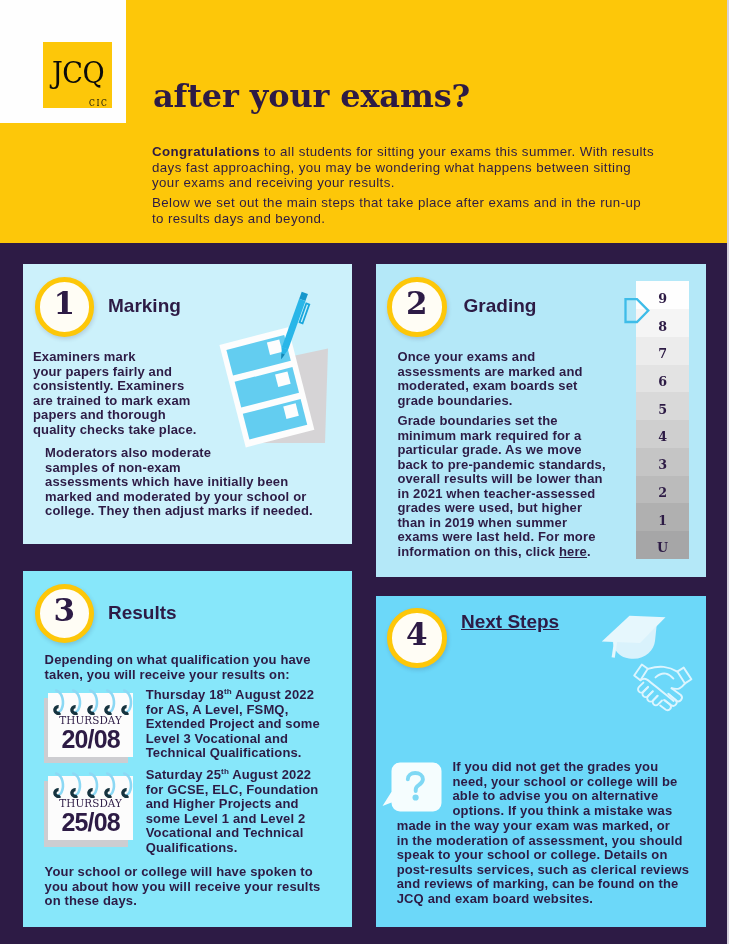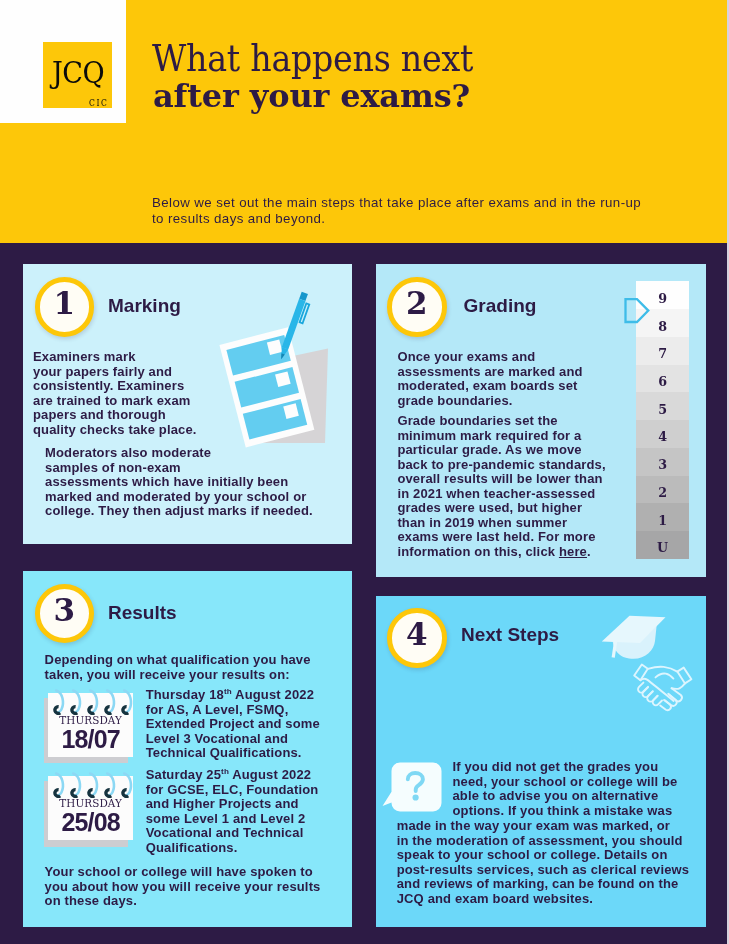--- a/index.html
+++ b/index.html
@@ -54,22 +54,22 @@
 <div class="page">
   <div class="edge-strip"></div>
 
   <div class="header">
     <div class="logo-box">
       <div class="logo-sq">
         <div class="logo-jcq">JCQ</div>
         <div class="logo-cic">CIC</div>
       </div>
     </div>
-    <div class="title1">What happens next</div>
     <div class="title2">after your exams?</div>
+    <div class="lead"><b>Congratulations</b><span> to all students for sitting your exams this summer. With results<br>days fast approaching, you may be wondering what happens between sitting<br>your exams and receiving your results.</span></div>
     <div class="lead2">Below we set out the main steps that take place after exams and in the run-up<br>to results days and beyond.</div>
   </div>
 
   <div class="card c1">
     <div class="badge" style="left:11.5px;top:12.9px;">
         <span>1</span>
       </div>
     <div class="ctitle" style="left:85px;top:31px;">Marking</div>
     <div class="bodytext" style="left:10px;top:86px;">Examiners mark<br>your papers fairly and<br>consistently. Examiners<br>are trained to mark exam<br>papers and thorough<br>quality checks take place.</div>
     <div class="bodytext" style="left:22px;top:182px;">Moderators also moderate<br>samples of non-exam<br>assessments which have initially been<br>marked and moderated by your school or<br>college. They then adjust marks if needed.</div>
@@ -135,21 +135,21 @@
           <path d="M24.2,-1.5 C30.7,0.5 32.7,11 29.4,17.5 C27.6,21 24.0,21.3 23.2,19.4" fill="none" stroke="#8cd8f4" stroke-width="2.6" stroke-linecap="round"></path>
           <path d="M26.6,14.6 a3.4,3.4 0 1 0 1.6,6.2" fill="none" stroke="#16333f" stroke-width="3.4" stroke-linecap="butt"></path>
           <path d="M41.2,-1.5 C47.7,0.5 49.7,11 46.4,17.5 C44.6,21 41.0,21.3 40.2,19.4" fill="none" stroke="#8cd8f4" stroke-width="2.6" stroke-linecap="round"></path>
           <path d="M43.6,14.6 a3.4,3.4 0 1 0 1.6,6.2" fill="none" stroke="#16333f" stroke-width="3.4" stroke-linecap="butt"></path>
           <path d="M58.2,-1.5 C64.7,0.5 66.7,11 63.4,17.5 C61.6,21 58.0,21.3 57.2,19.4" fill="none" stroke="#8cd8f4" stroke-width="2.6" stroke-linecap="round"></path>
           <path d="M60.6,14.6 a3.4,3.4 0 1 0 1.6,6.2" fill="none" stroke="#16333f" stroke-width="3.4" stroke-linecap="butt"></path>
           <path d="M75.2,-1.5 C81.7,0.5 83.7,11 80.4,17.5 C78.6,21 75.0,21.3 74.2,19.4" fill="none" stroke="#8cd8f4" stroke-width="2.6" stroke-linecap="round"></path>
           <path d="M77.6,14.6 a3.4,3.4 0 1 0 1.6,6.2" fill="none" stroke="#16333f" stroke-width="3.4" stroke-linecap="butt"></path>
         </svg>
       <div class="dayname">THURSDAY</div>
-      <div class="datenum">18/07</div>
+      <div class="datenum">20/08</div>
     </div>
     <div class="datetext" style="left:122.7px;top:117.5px;"><span>Thursday 18</span><sup>th</sup><span> August 2022<br>for AS, A Level, FSMQ,<br>Extended Project and some<br>Level 3 Vocational and<br>Technical Qualifications.</span></div>
 
     <div class="cal" style="left:20.9px;top:205.3px;">
       <div class="shadow"></div>
       <div class="paper"></div>
       <svg width="90" height="26" viewBox="0 0 90 26">
           <path d="M7.2,-1.5 C13.7,0.5 15.7,11 12.4,17.5 C10.6,21 7.0,21.3 6.2,19.4" fill="none" stroke="#8cd8f4" stroke-width="2.6" stroke-linecap="round"></path>
           <path d="M9.6,14.6 a3.4,3.4 0 1 0 1.6,6.2" fill="none" stroke="#16333f" stroke-width="3.4" stroke-linecap="butt"></path>
           <path d="M24.2,-1.5 C30.7,0.5 32.7,11 29.4,17.5 C27.6,21 24.0,21.3 23.2,19.4" fill="none" stroke="#8cd8f4" stroke-width="2.6" stroke-linecap="round"></path>
@@ -166,21 +166,21 @@
     </div>
     <div class="datetext" style="left:122.7px;top:197.5px;"><span>Saturday 25</span><sup>th</sup><span> August 2022<br>for GCSE, ELC, Foundation<br>and Higher Projects and<br>some Level 1 and Level 2<br>Vocational and Technical<br>Qualifications.</span></div>
 
     <div class="bodytext" style="left:21.6px;top:294.5px;">Your school or college will have spoken to<br>you about how you will receive your results<br>on these days.</div>
   </div>
 
   <div class="card c4">
     <div class="badge" style="left:11.5px;top:12.9px;">
         <span>4</span>
       </div>
-    <div class="ctitle" style="left:85.4px;top:28px;">Next Steps</div>
+    <div class="ctitle" style="left:85.4px;top:15px;text-decoration:underline;">Next Steps</div>
     <div class="bodytext" style="left:76.9px;top:164.5px;">If you did not get the grades you<br>need, your school or college will be<br>able to advise you on alternative<br>options. If you think a mistake was</div>
     <div class="bodytext" style="left:21.1px;top:223.9px;">made in the way your exam was marked, or<br>in the moderation of assessment, you should<br>speak to your school or college. Details on<br>post-results services, such as clerical reviews<br>and reviews of marking, can be found on the<br>JCQ and exam board websites.</div>
 
     <svg style="position:absolute;left:222.4px;top:14.5px;" width="74" height="54" viewBox="0 0 74 54">
       <path d="M14.5,28 C14.5,28 14,46 31,48.5 C46,50.8 56,41 57,31 L59,12 L22,23 Z" fill="#d9f2fc"></path>
       <path d="M3.8,31.6 L31.5,5.8 L67.5,7.3 L42,33 Z" fill="#e6f7fd"></path>
       <path d="M17.6,31.6 L15.2,47.5" fill="none" stroke="#e6f7fd" stroke-width="3.2"></path>
     </svg>
     <svg style="position:absolute;left:256.4px;top:64.5px;" width="62" height="54" viewBox="0 0 62 54">
       <g fill="none" stroke="#ddf5fe" stroke-width="1.9" stroke-linejoin="round" stroke-linecap="round">

